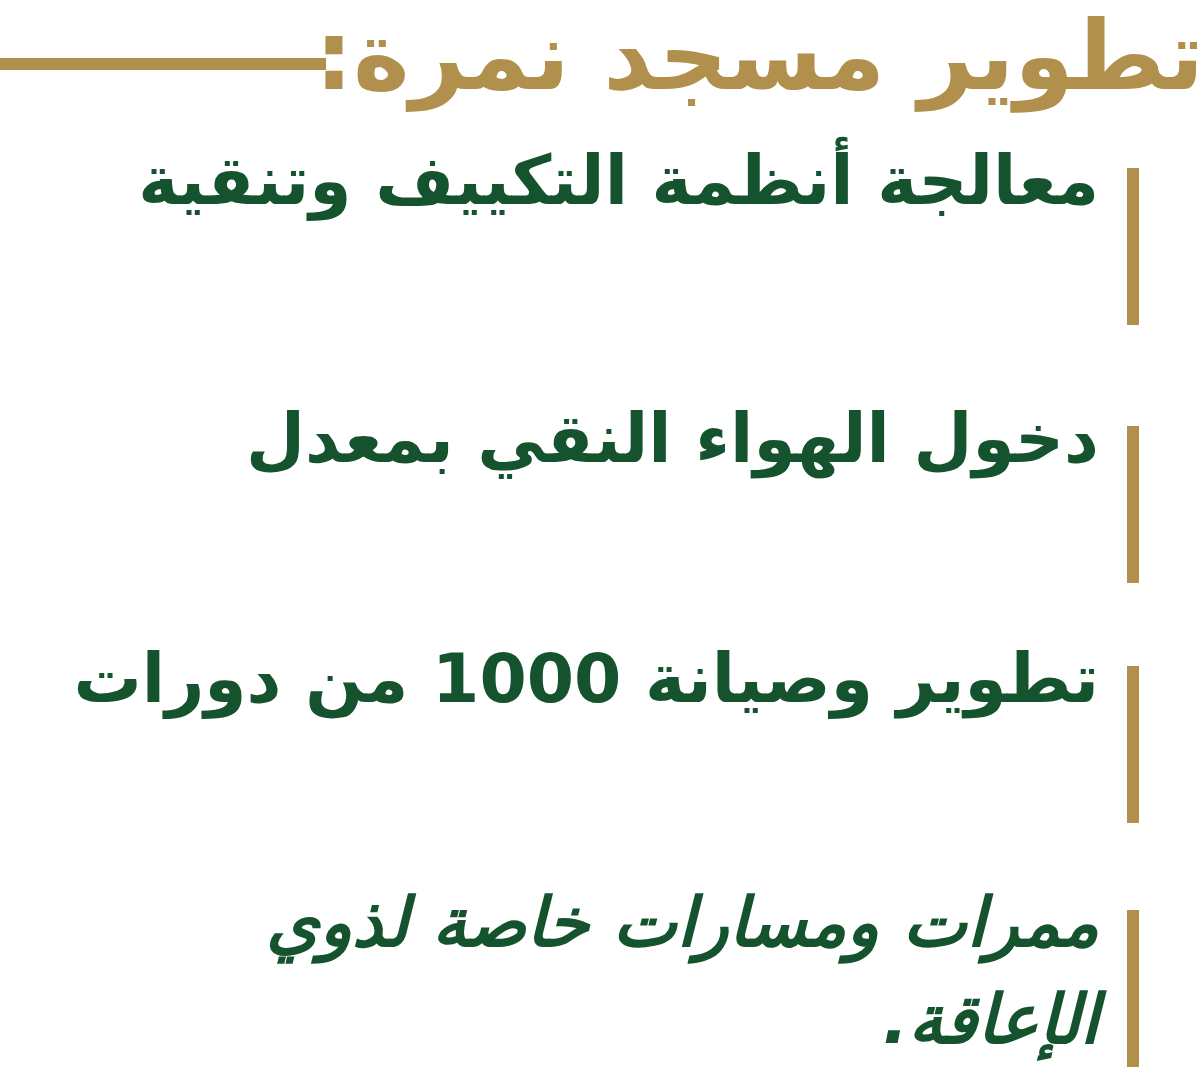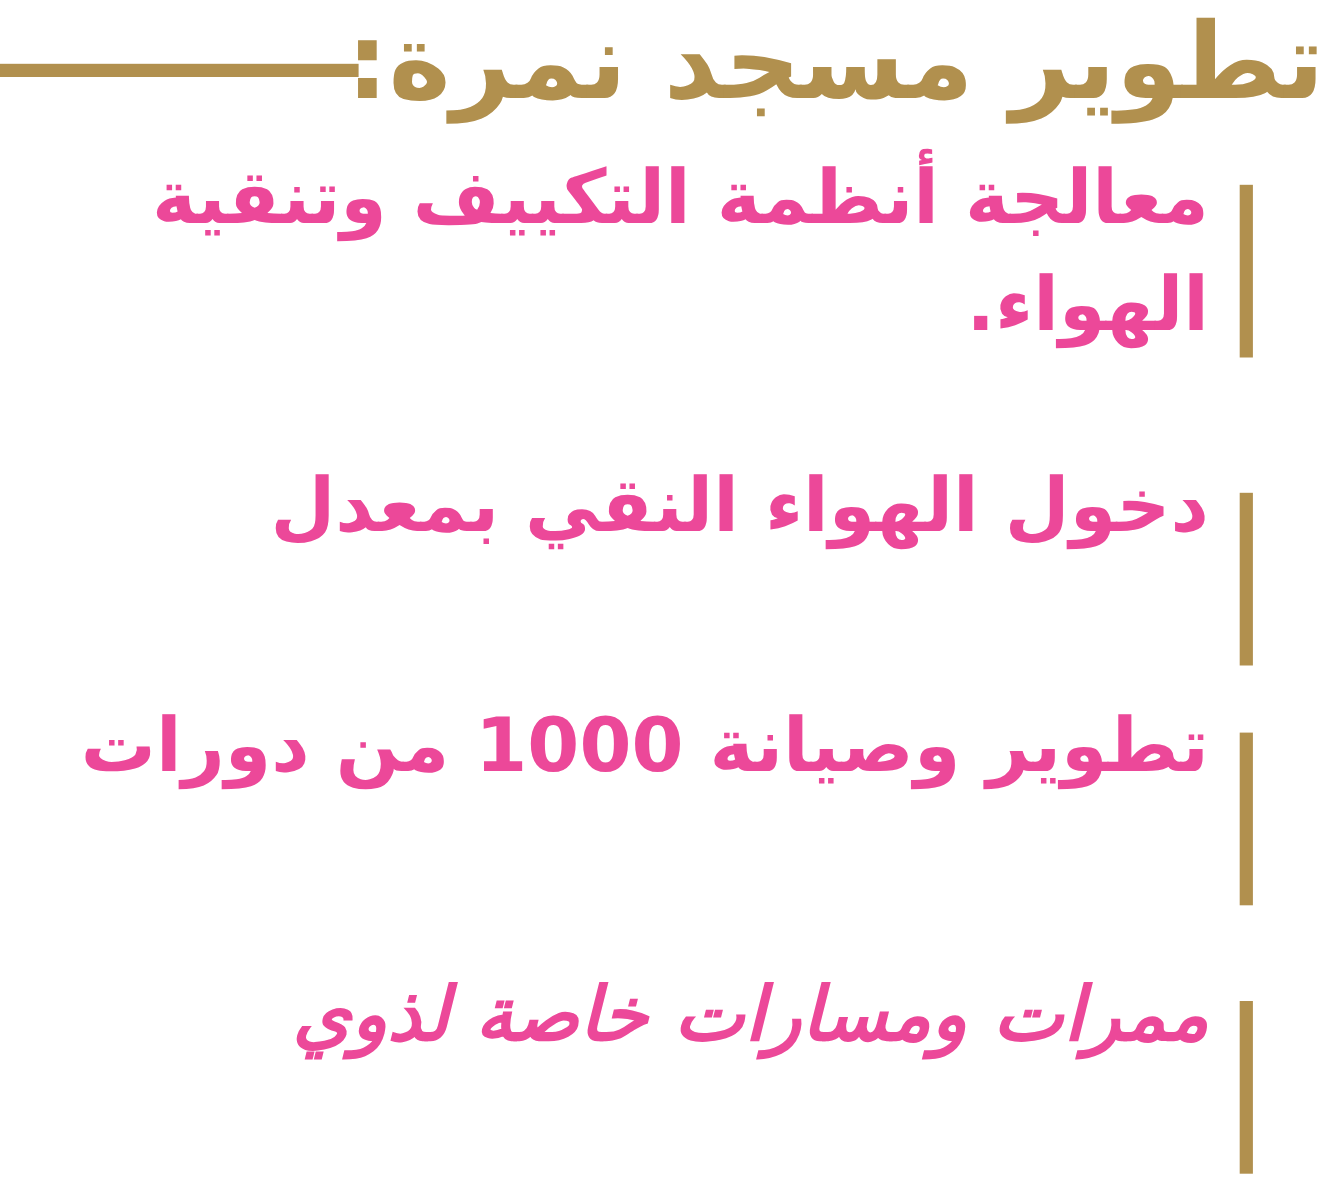--- a/index.html
+++ b/index.html
@@ -51,51 +51,51 @@
     width: 12px;
     height: 157px;
     margin-top: 36px;
     background: #b1904e;
   }
   .item p {
     margin: 0;
     font-size: 68px;
     line-height: 97px;
     font-weight: bold;
-    color: #ec4899;
+    color: #14532d;
     text-align: right;
     letter-spacing: -1px;
     white-space: nowrap;
   }
   .item-1 { top: 132px; }
-  .item-2 { top: 412px; gap: 28px; }
+  .item-2 { top: 390px; gap: 28px; }
   .item-3 { top: 630px; justify-content: center; }
   .item-4 { top: 874px; font-style: italic; }
 </style>
 </head>
 <body>
 
 <div class="page">
 
   <div class="title-rule"></div>
   <h1 class="title">تطوير مسجد نمرة:</h1>
 
   <section class="item item-1">
     <span class="accent-bar"></span>
-    <p><span>معالجة أنظمة التكييف وتنقية</span><br><span>الهواء.</span></p>
+    <p><span>معالجة أنظمة التكييف وتنقية</span><br></p>
   </section>
 
   <section class="item item-2">
     <span class="accent-bar"></span>
     <p><span>دخول الهواء النقي بمعدل</span><br></p>
   </section>
 
   <section class="item item-3">
     <span class="accent-bar"></span>
     <p><span>تطوير وصيانة 1000 من دورات</span><br></p>
   </section>
 
   <section class="item item-4">
     <span class="accent-bar"></span>
-    <p><span>ممرات ومسارات خاصة لذوي</span><br></p>
+    <p><span>ممرات ومسارات خاصة لذوي</span><br><span>الإعاقة.</span></p>
   </section>
 
 </div>
 
 </body></html>

